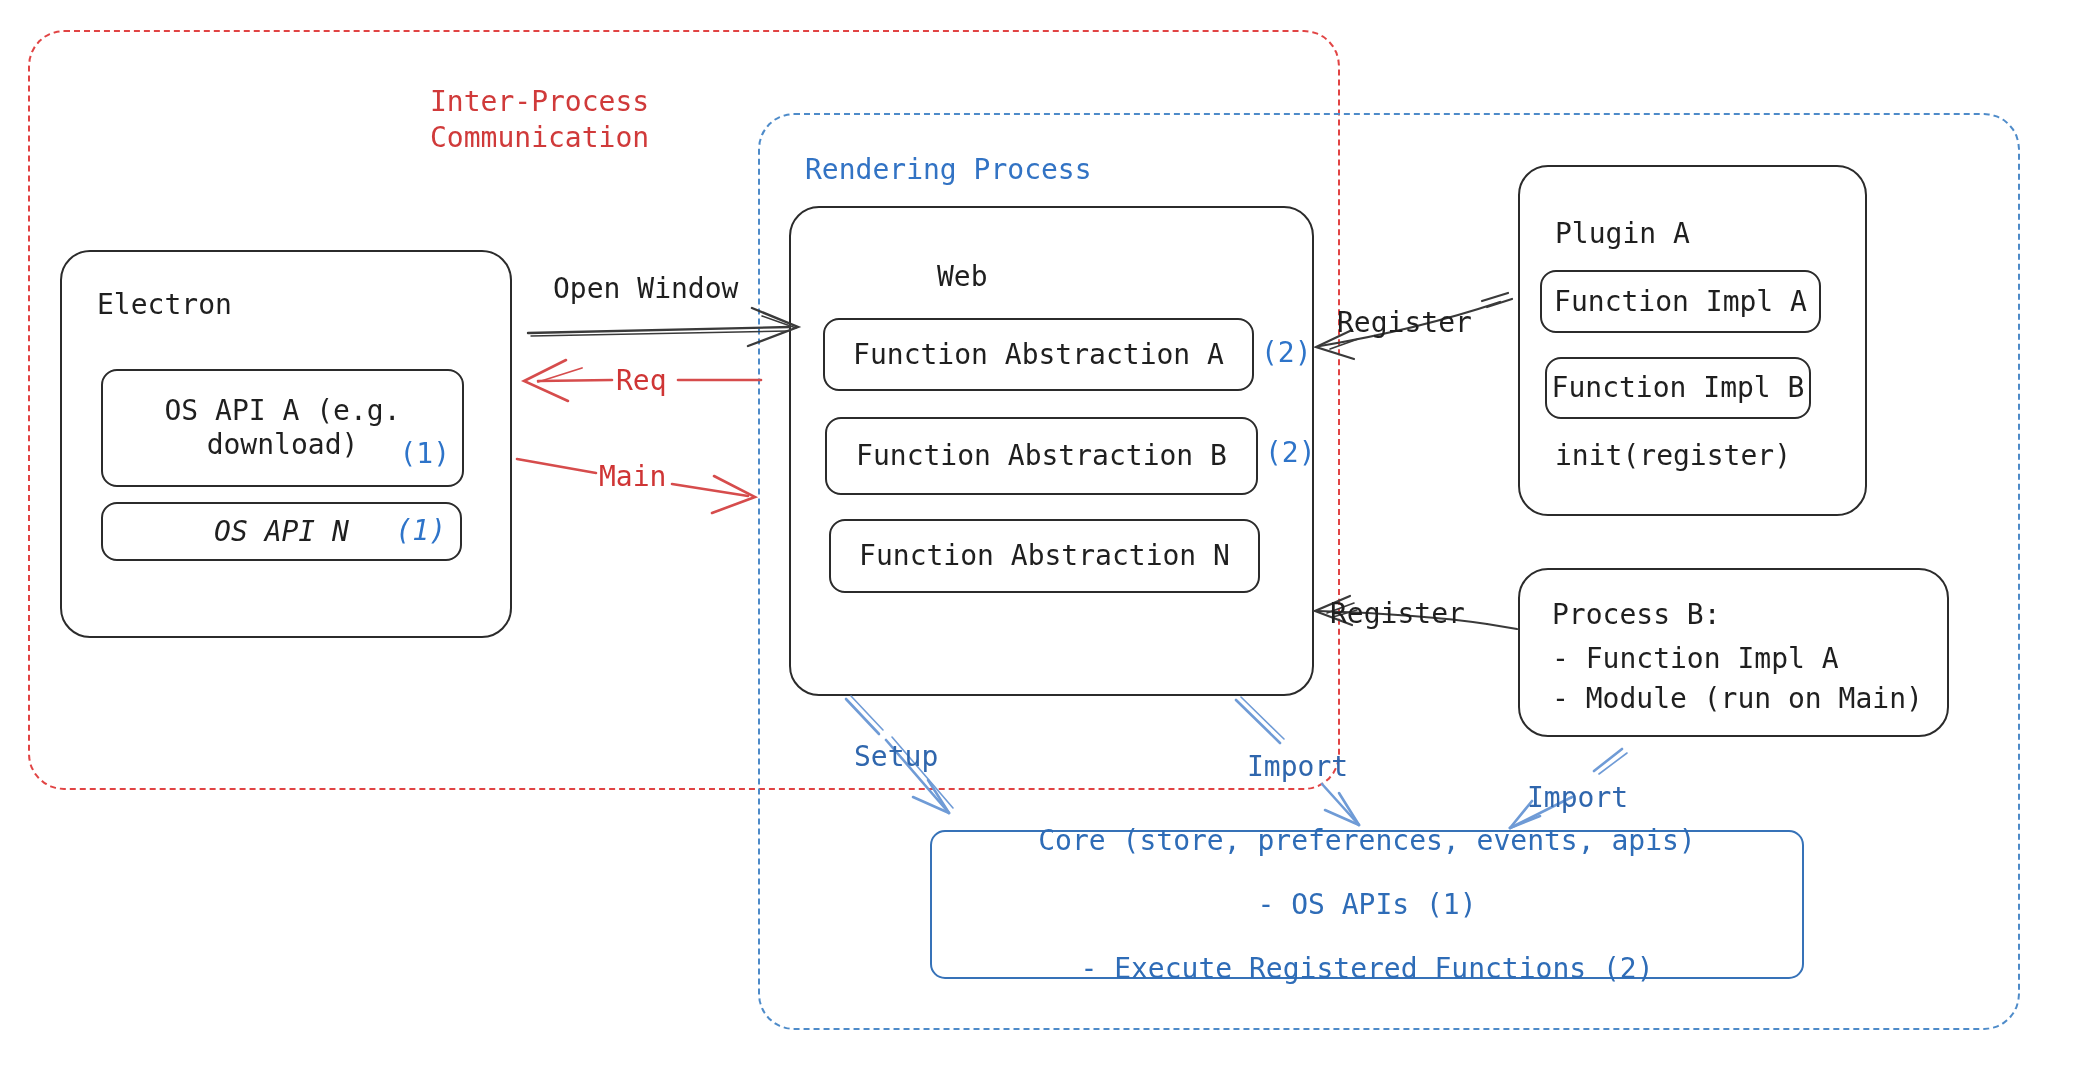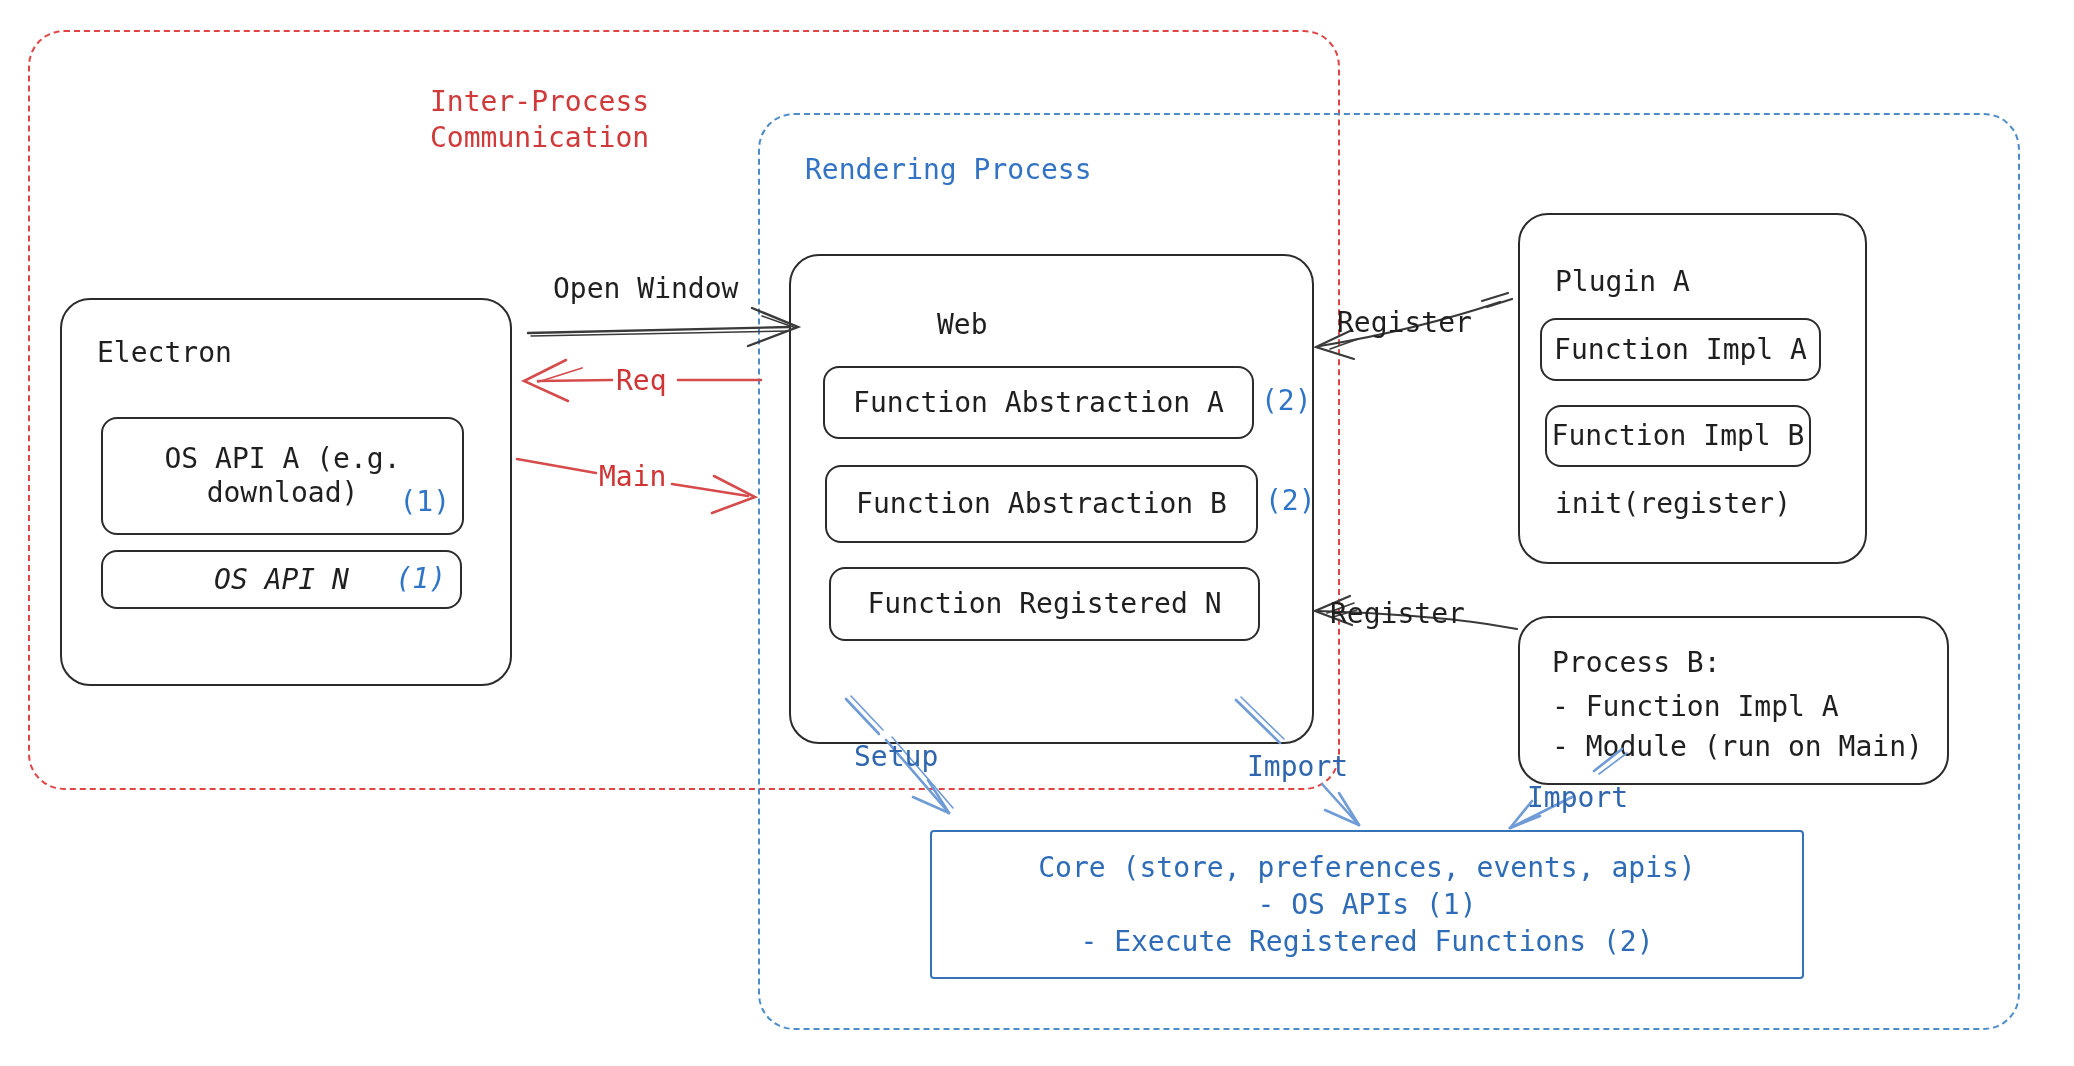--- a/index.html
+++ b/index.html
@@ -10,31 +10,31 @@
   }
   
   .region{position:absolute;border-radius:36px;background:transparent;}
   .region.red{border:2.5px dashed #e14444;}
   .region.blue{border:2.5px dashed #4e8bc9;}
   .region-label{position:absolute;white-space:pre;line-height:36px;}
   .region-label.red{color:#d03a3a;}
   .region-label.blue{color:#3273c4;}
   
   .sketchbox{
-    position:absolute;background:#fff;border:2.2px solid #2b2b2b;border-radius:30px;margin-top:48px;
+    position:absolute;background:#fff;border:2.2px solid #2b2b2b;border-radius:30px;
   }
   .innerbox{
     position:absolute;background:#fff;border:2px solid #2b2b2b;border-radius:16px;
     display:flex;align-items:center;justify-content:center;text-align:center;
     line-height:34px;
   }
   .bluebox{
-    position:absolute;background:#fff;border:2.2px solid #3672b8;border-radius:4px;
+    position:absolute;background:#fff;border:2.2px solid #3672b8;border-radius:15px;
     color:#2e6cb7;display:flex;flex-direction:column;align-items:center;justify-content:center;
-    line-height:37px;text-align:center;
+    line-height:37px;text-align:center;gap:27px;
   }
   .boxtitle{position:absolute;white-space:pre;}
   .badge{color:#2e74c9;white-space:pre;}
   .badge.abs-badge{position:absolute;}
   .arrow-label{position:absolute;white-space:pre;background:transparent;}
   .arrow-label.black{color:#1f1f1f;}
   .arrow-label.red{color:#cf3535;}
   .arrow-label.blue{color:#2f66ad;}
   svg.wires{position:absolute;left:0;top:0;pointer-events:none;}
   .mono-line{white-space:pre;}
@@ -70,21 +70,21 @@
     <div class="boxtitle" style="left:146px;top:52px;">Web</div>
     <div class="innerbox" style="left:32px;top:110px;width:427px;height:69px;">
       <span class="mono-line">Function Abstraction A</span>
     </div>
     <span class="badge abs-badge" style="left:470px;top:128px;">(2)</span>
     <div class="innerbox" style="left:34px;top:209px;width:429px;height:74px;">
       <span class="mono-line">Function Abstraction B</span>
     </div>
     <span class="badge abs-badge" style="left:474px;top:228px;">(2)</span>
     <div class="innerbox" style="left:38px;top:311px;width:427px;height:70px;">
-      <span class="mono-line">Function Registered N</span>
+      <span class="mono-line">Function Abstraction N</span>
     </div>
   </div>
 
   <div class="sketchbox" style="left:1518px;top:165px;width:345px;height:347px;">
     <div class="boxtitle" style="left:35px;top:50px;">Plugin A</div>
     <div class="innerbox" style="left:20px;top:103px;width:277px;height:59px;">
       <span class="mono-line">Function Impl A</span>
     </div>
     <div class="innerbox" style="left:25px;top:190px;width:262px;height:58px;">
       <span class="mono-line">Function Impl B</span>

